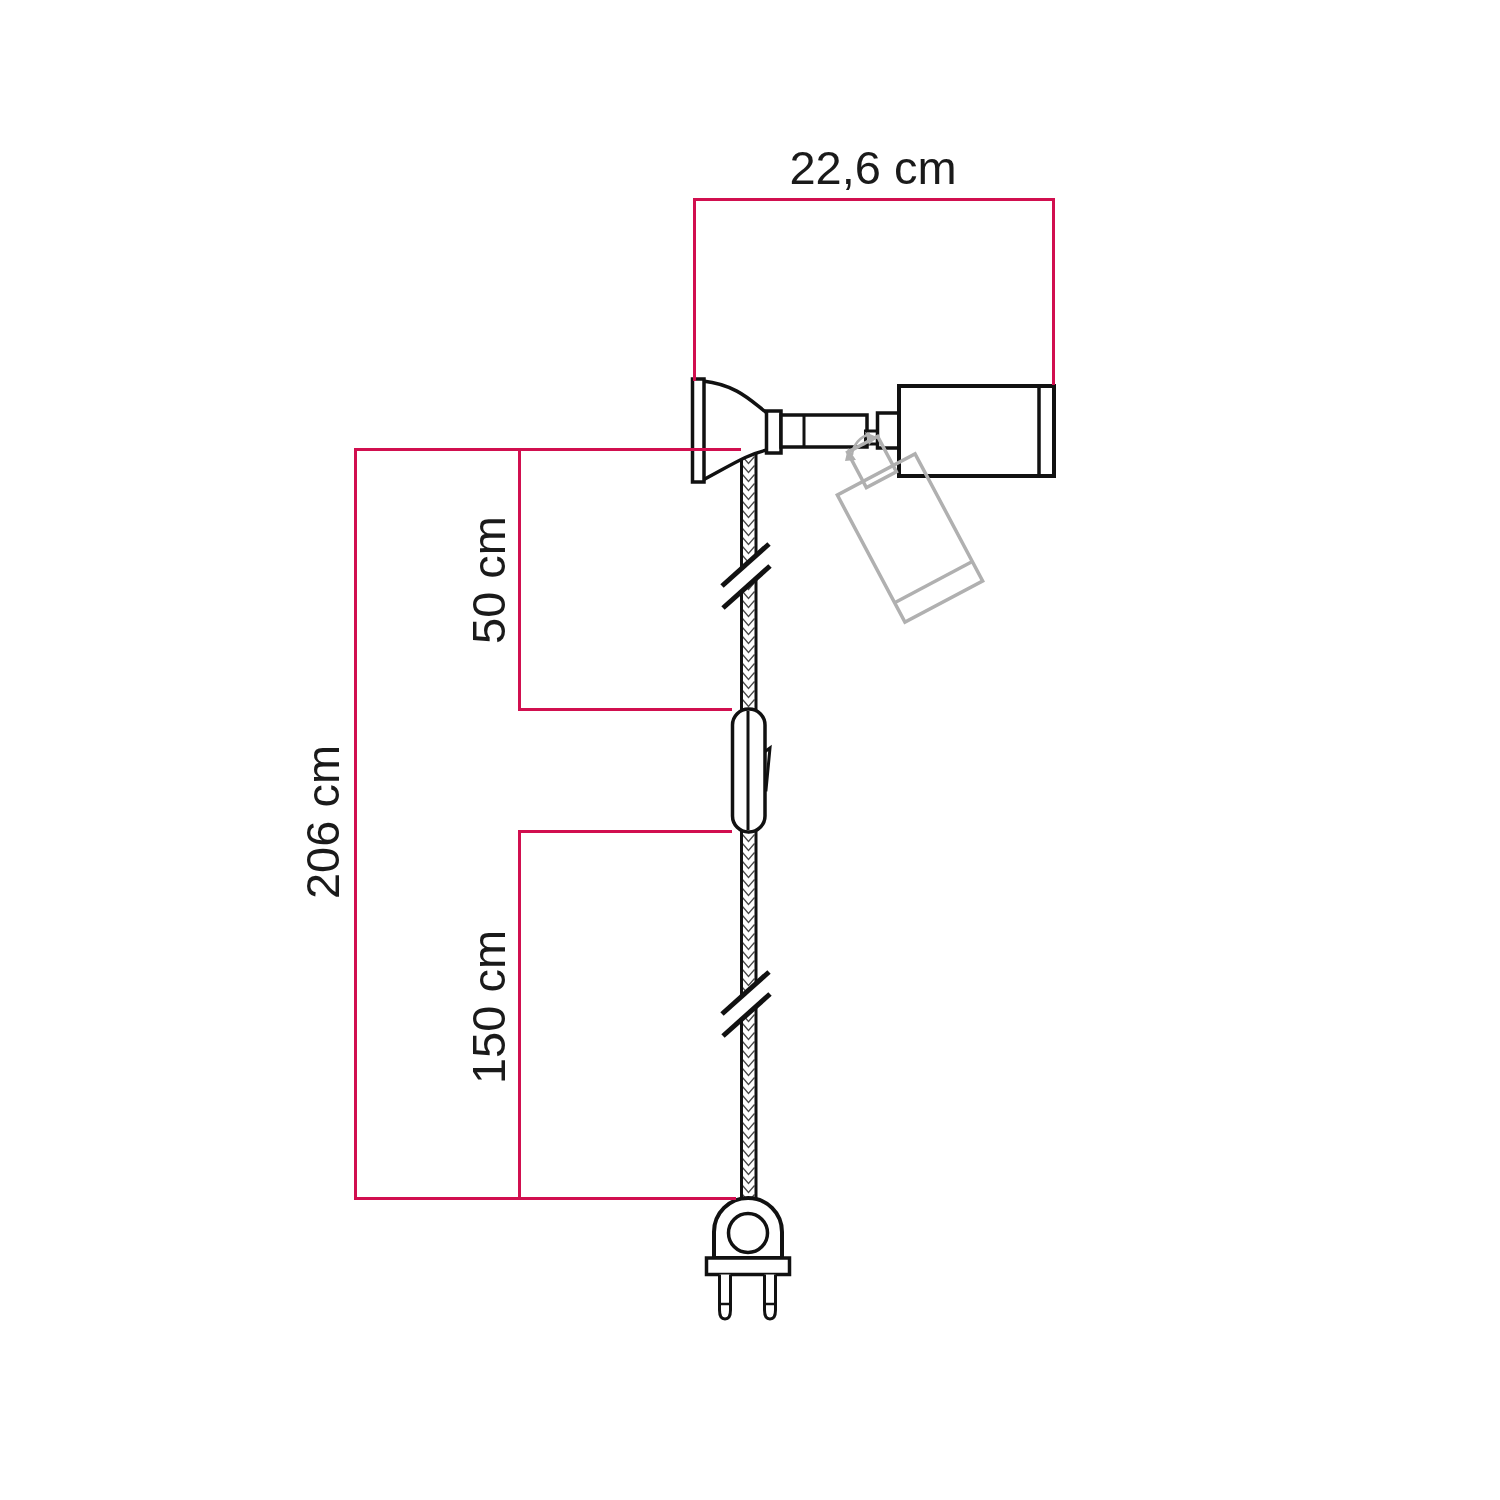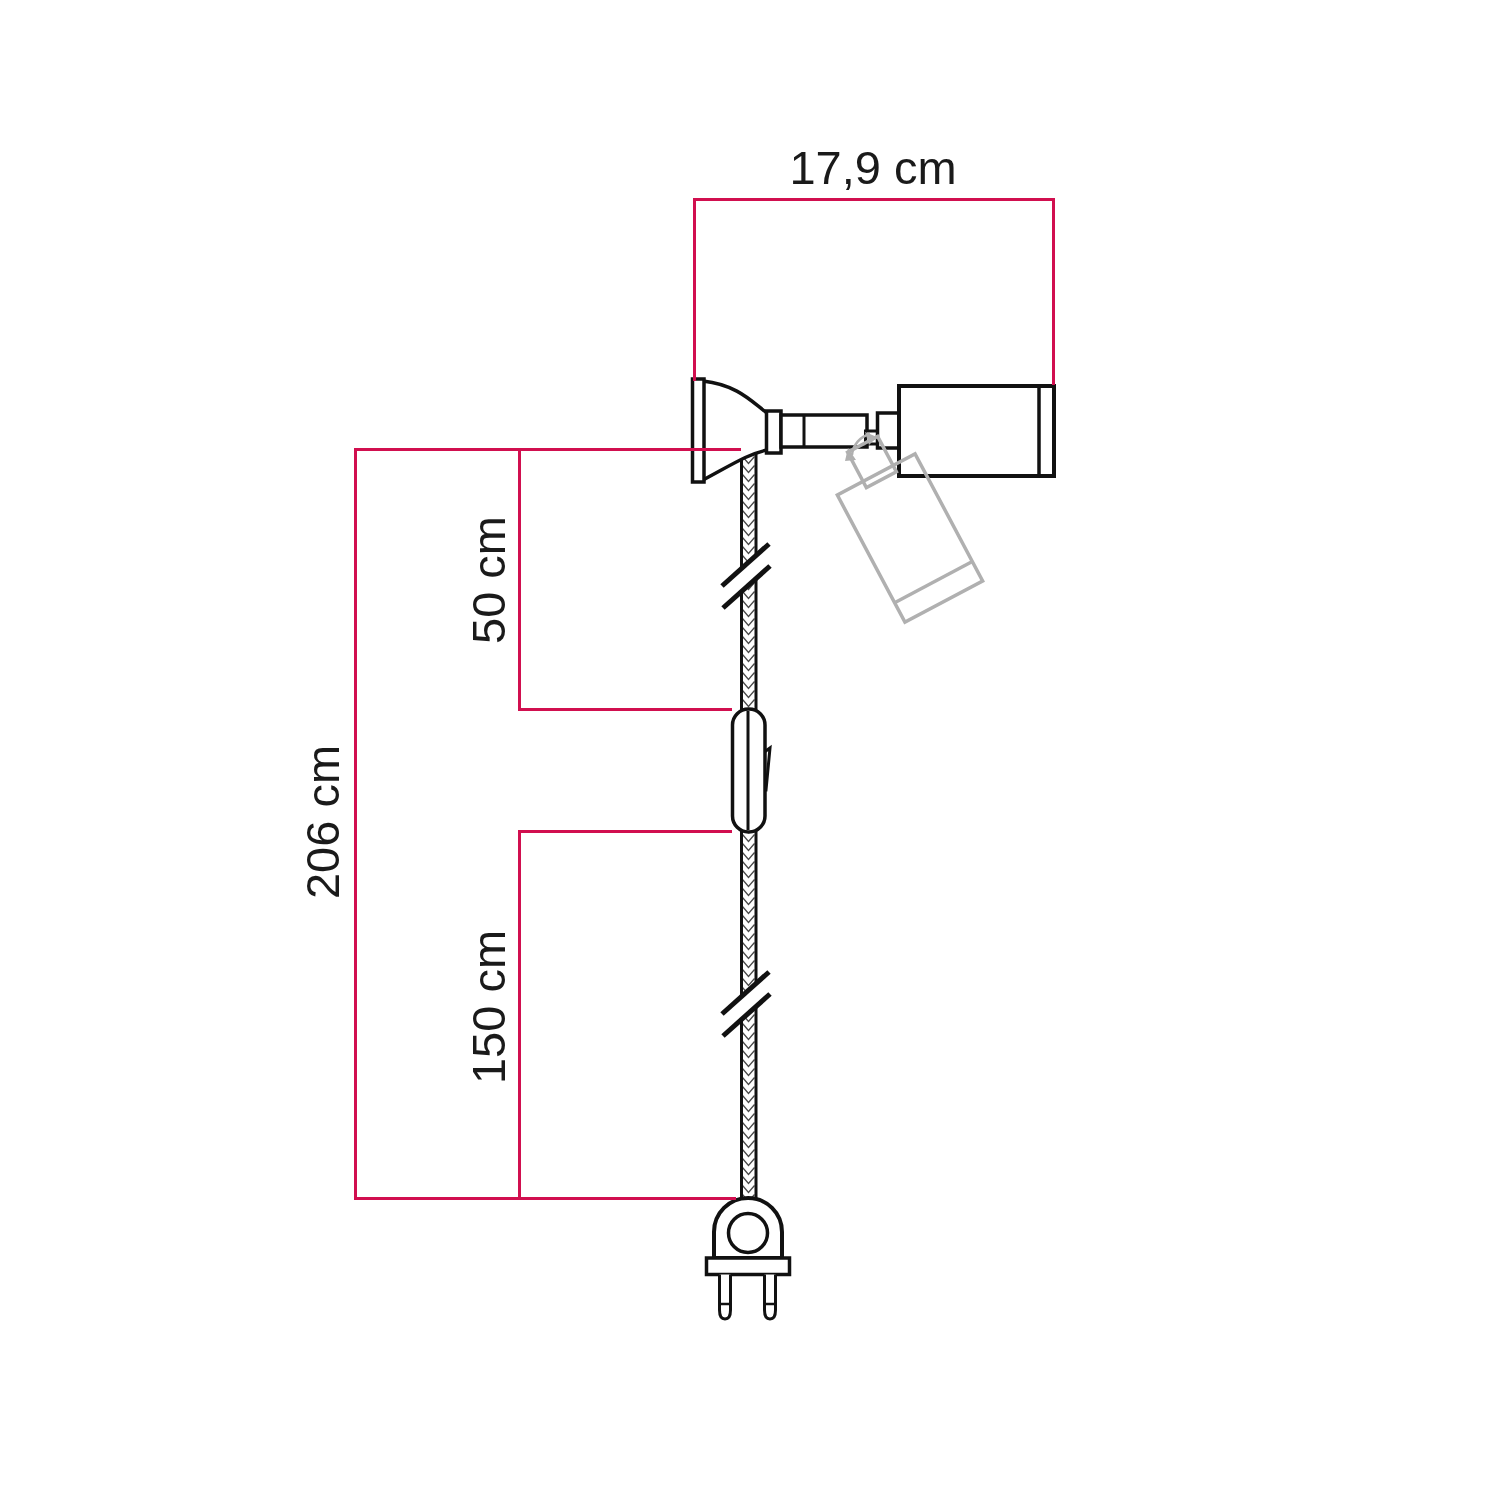--- a/index.html
+++ b/index.html
@@ -95,18 +95,18 @@
     </g>
 
     <path d="M694.5,381 L694.5,199.5 L1053.5,199.5 L1053.5,385" class="dim" stroke-width="3"></path>
     <path d="M355.5,449 L355.5,1198.5" class="dim" stroke-width="3"></path>
     <path d="M354,449.5 L741,449.5" class="dim" stroke-width="3"></path>
     <path d="M519.5,451 L519.5,709.5 L732,709.5" class="dim" stroke-width="3"></path>
     <path d="M732,831.5 L519.5,831.5 L519.5,1198.5" class="dim" stroke-width="3"></path>
     <path d="M354,1198.5 L736,1198.5" class="dim" stroke-width="3"></path>
   </svg>
 
-  <div class="dim-label" style="left:873px;top:167px;">17,9 cm</div>
+  <div class="dim-label" style="left:873px;top:167px;">22,6 cm</div>
   <div class="dim-label vert" style="left:488px;top:580px;">50 cm</div>
   <div class="dim-label vert" style="left:322px;top:822px;">206 cm</div>
   <div class="dim-label vert" style="left:488px;top:1007px;">150 cm</div>
 
 </div>
 
 </body></html>

